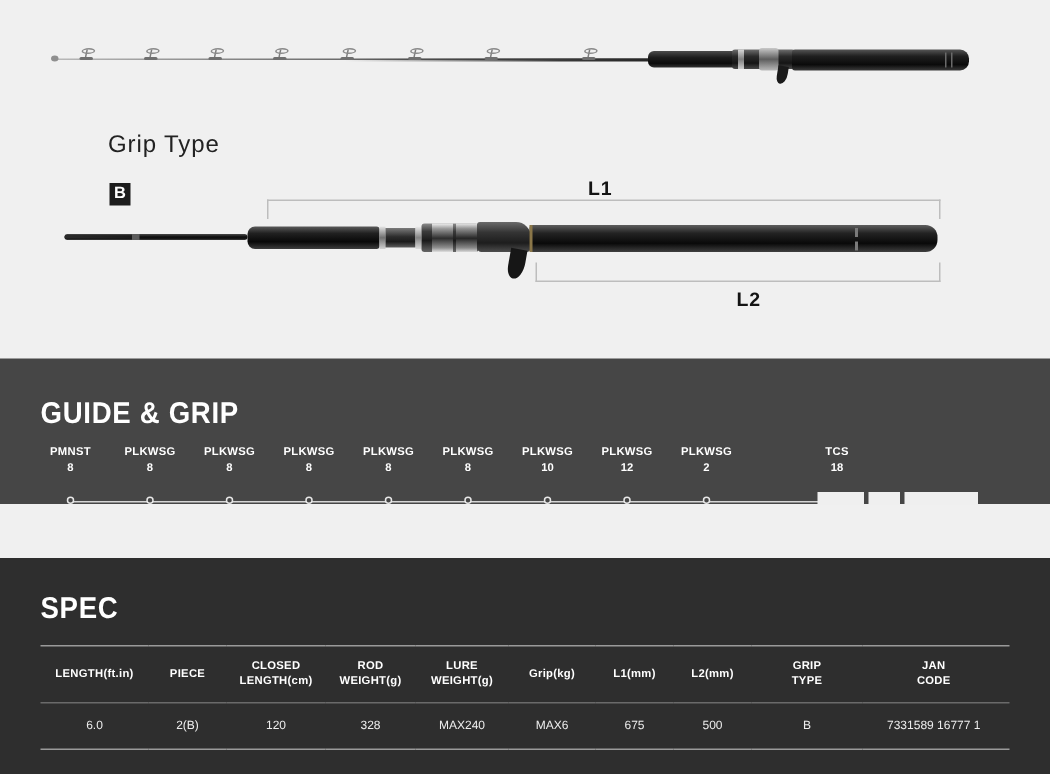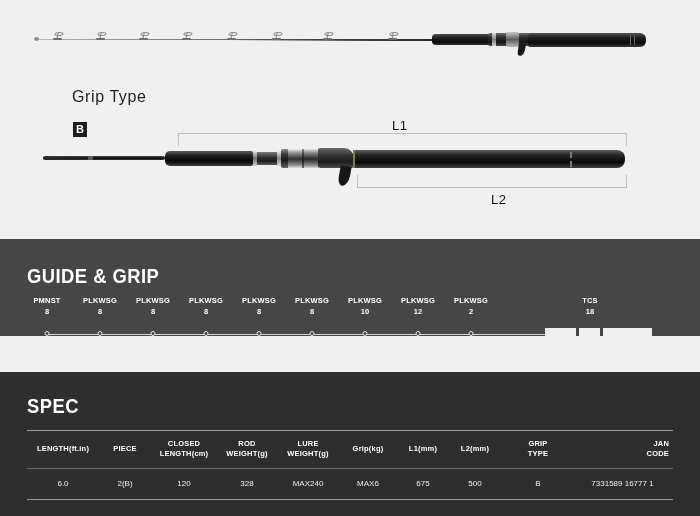--- a/index.html
+++ b/index.html
@@ -267,21 +267,21 @@
     position: absolute;
     left: 570px; top: 21px;
     width: 2px; height: 6px;
     background: #7a7a7a;
   }
 
   
   .dim-label {
     position: absolute;
     font-size: 13px;
-    font-weight: 400;
+    font-weight: 700;
     color: #141414;
     letter-spacing: 0.5px;
   }
   .dim-l1-label { left: 392px; top: 118px; }
   .dim-l2-label { left: 491px; top: 192px; }
   .bracket {
     position: absolute;
     border: 1px solid #bdbdbd;
   }
   .bracket-l1 {
@@ -392,21 +392,21 @@
   }
   .spec-table tbody td {
     color: #ededed;
     font-size: 8px;
     font-weight: 400;
     padding: 10px 1px 11px 1px;
     border-bottom: 1px solid #9a9a9a;
     text-align: center;
     vertical-align: middle;
   }
-  .col-jan { text-align: right; padding-right: 4px !important; }
+  .col-jan { text-align: center; padding-right: 4px !important; }
 </style>
 </head>
 <body>
 
 <div id="page">
 
   <div class="light-panel">
 
     <div class="rod1">
       <div class="rod1-blank"></div>
@@ -500,21 +500,21 @@
         <div class="guide-size">10</div>
       </div>
       <div class="guide-item" style="left: 418px; top: 0px;">
         <div class="guide-code">PLKWSG</div>
         <div class="guide-size">12</div>
       </div>
       <div class="guide-item" style="left: 471px; top: 0px;">
         <div class="guide-code">PLKWSG</div>
         <div class="guide-size">2</div>
       </div>
-      <div class="guide-item" style="left: 590px; top: 0px;">
+      <div class="guide-item" style="left: 558px; top: 0px;">
         <div class="guide-code">TCS</div>
         <div class="guide-size">18</div>
       </div>
     </div>
   <div class="guide-line"></div>
   <div id="guide-dots">
       <div class="guide-dot" style="left: 47px;"></div>
       <div class="guide-dot" style="left: 100px;"></div>
       <div class="guide-dot" style="left: 153px;"></div>
       <div class="guide-dot" style="left: 206px;"></div>

